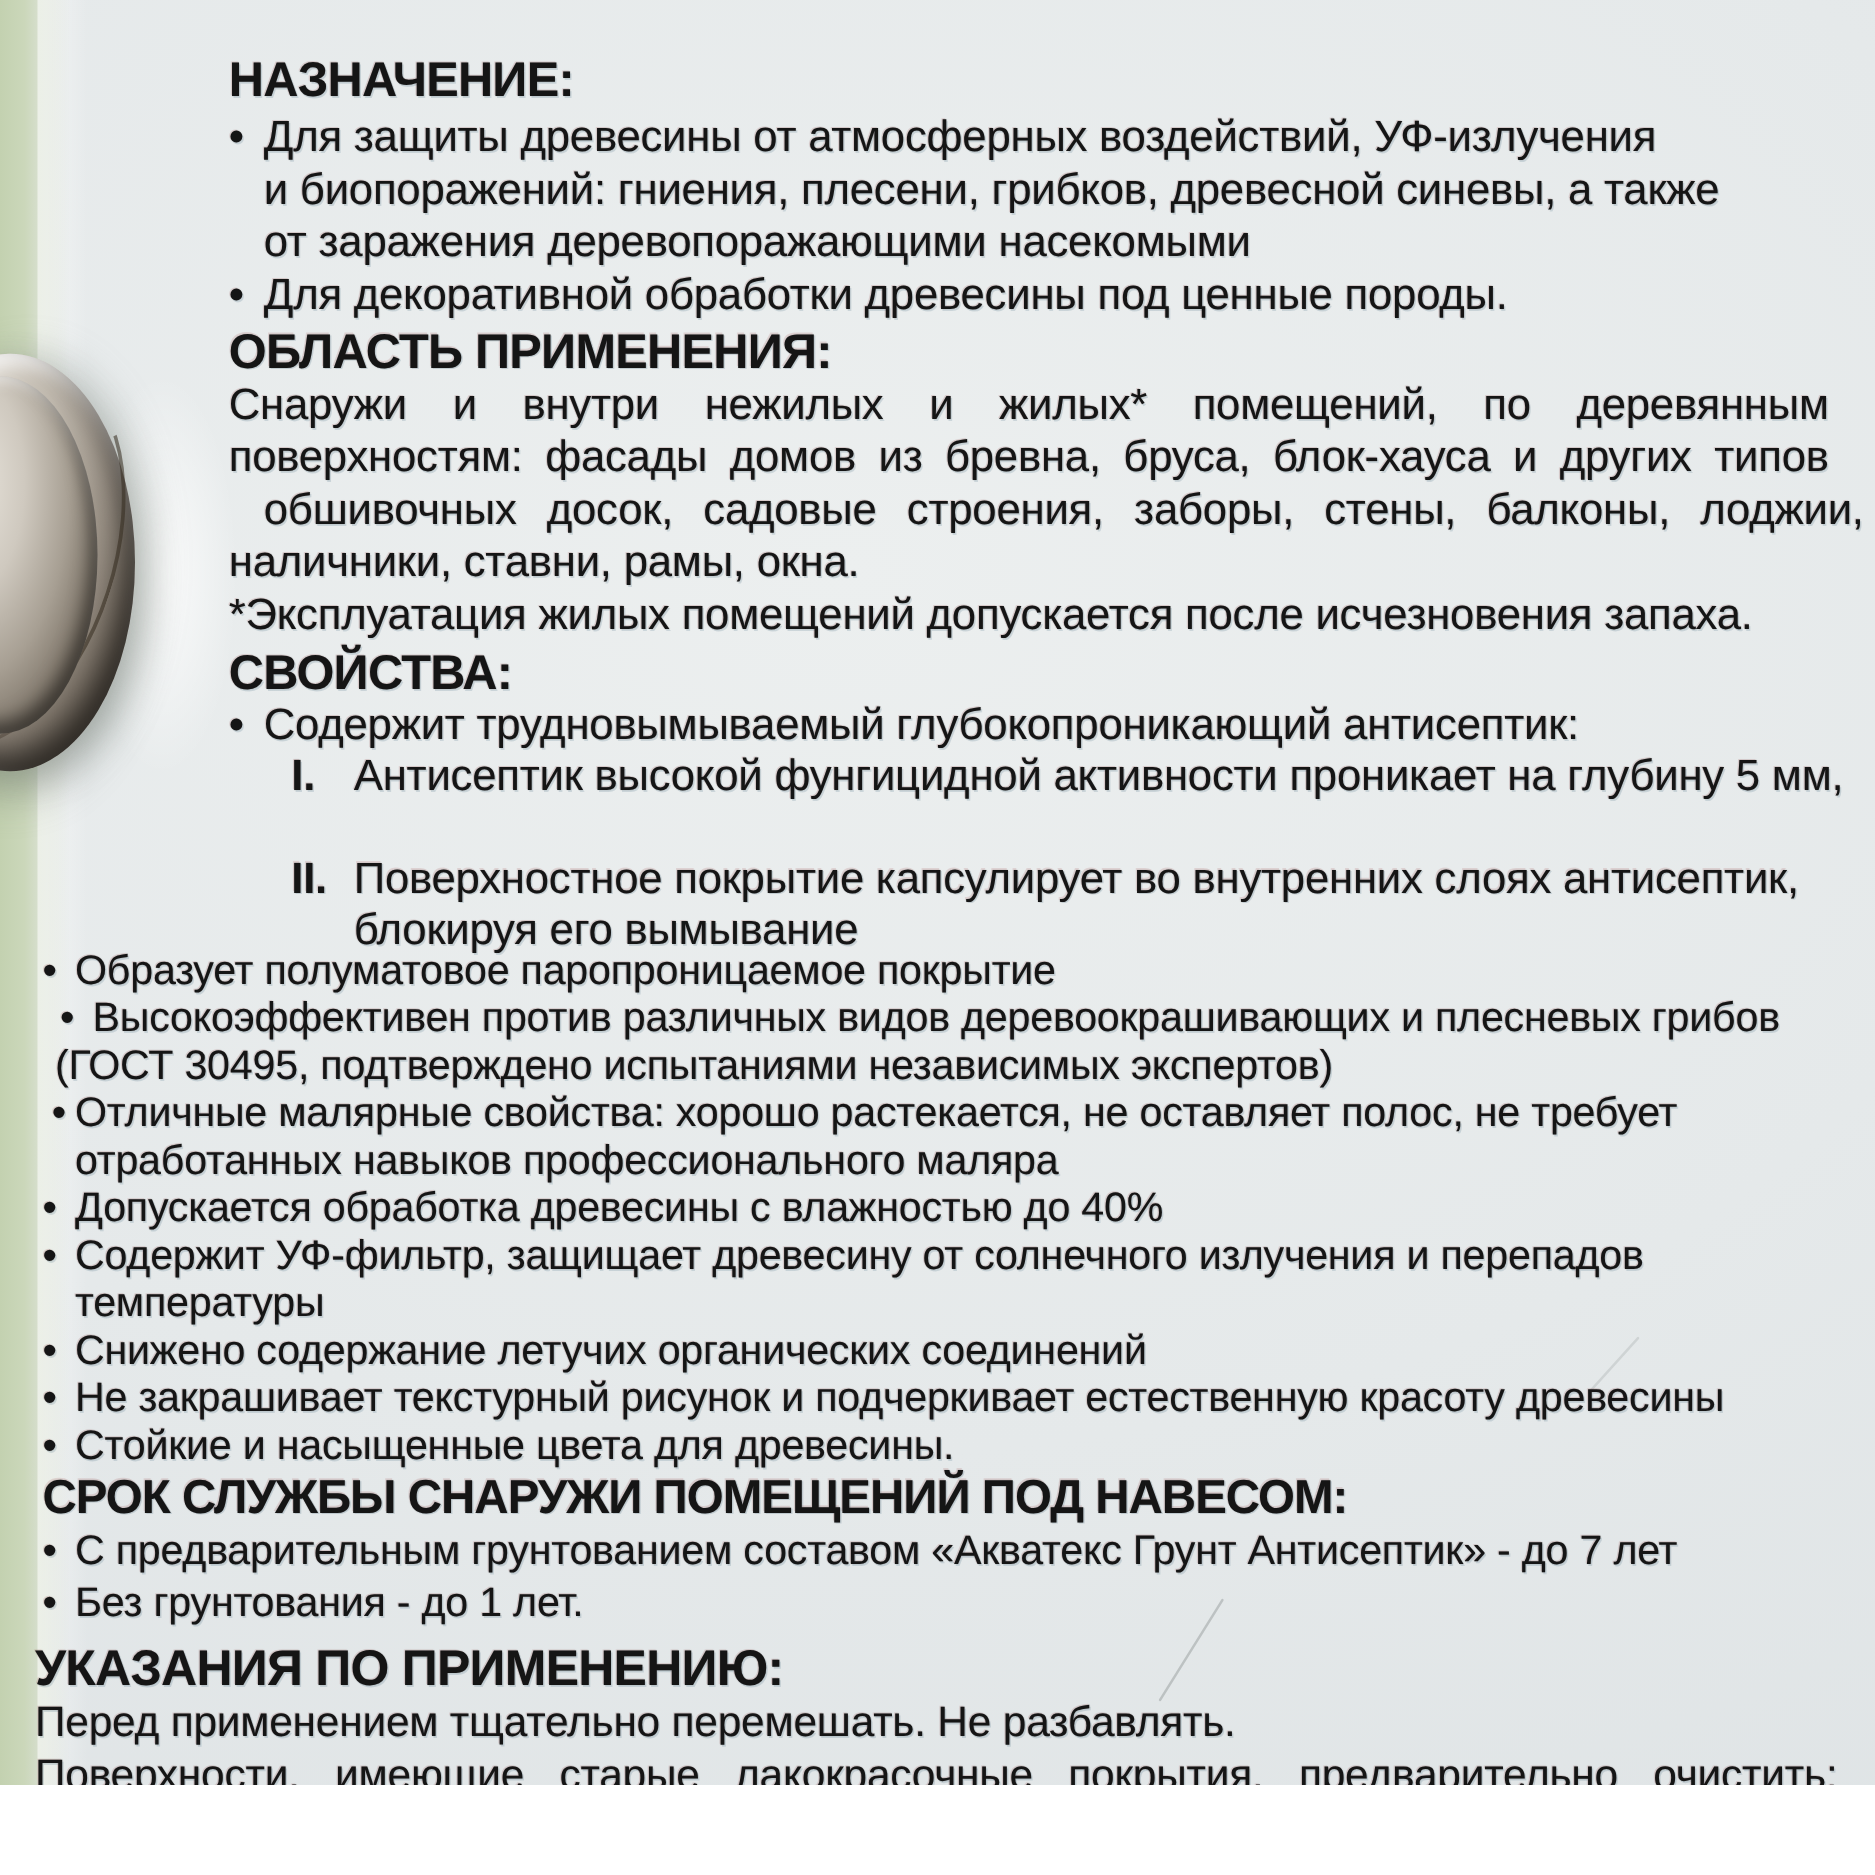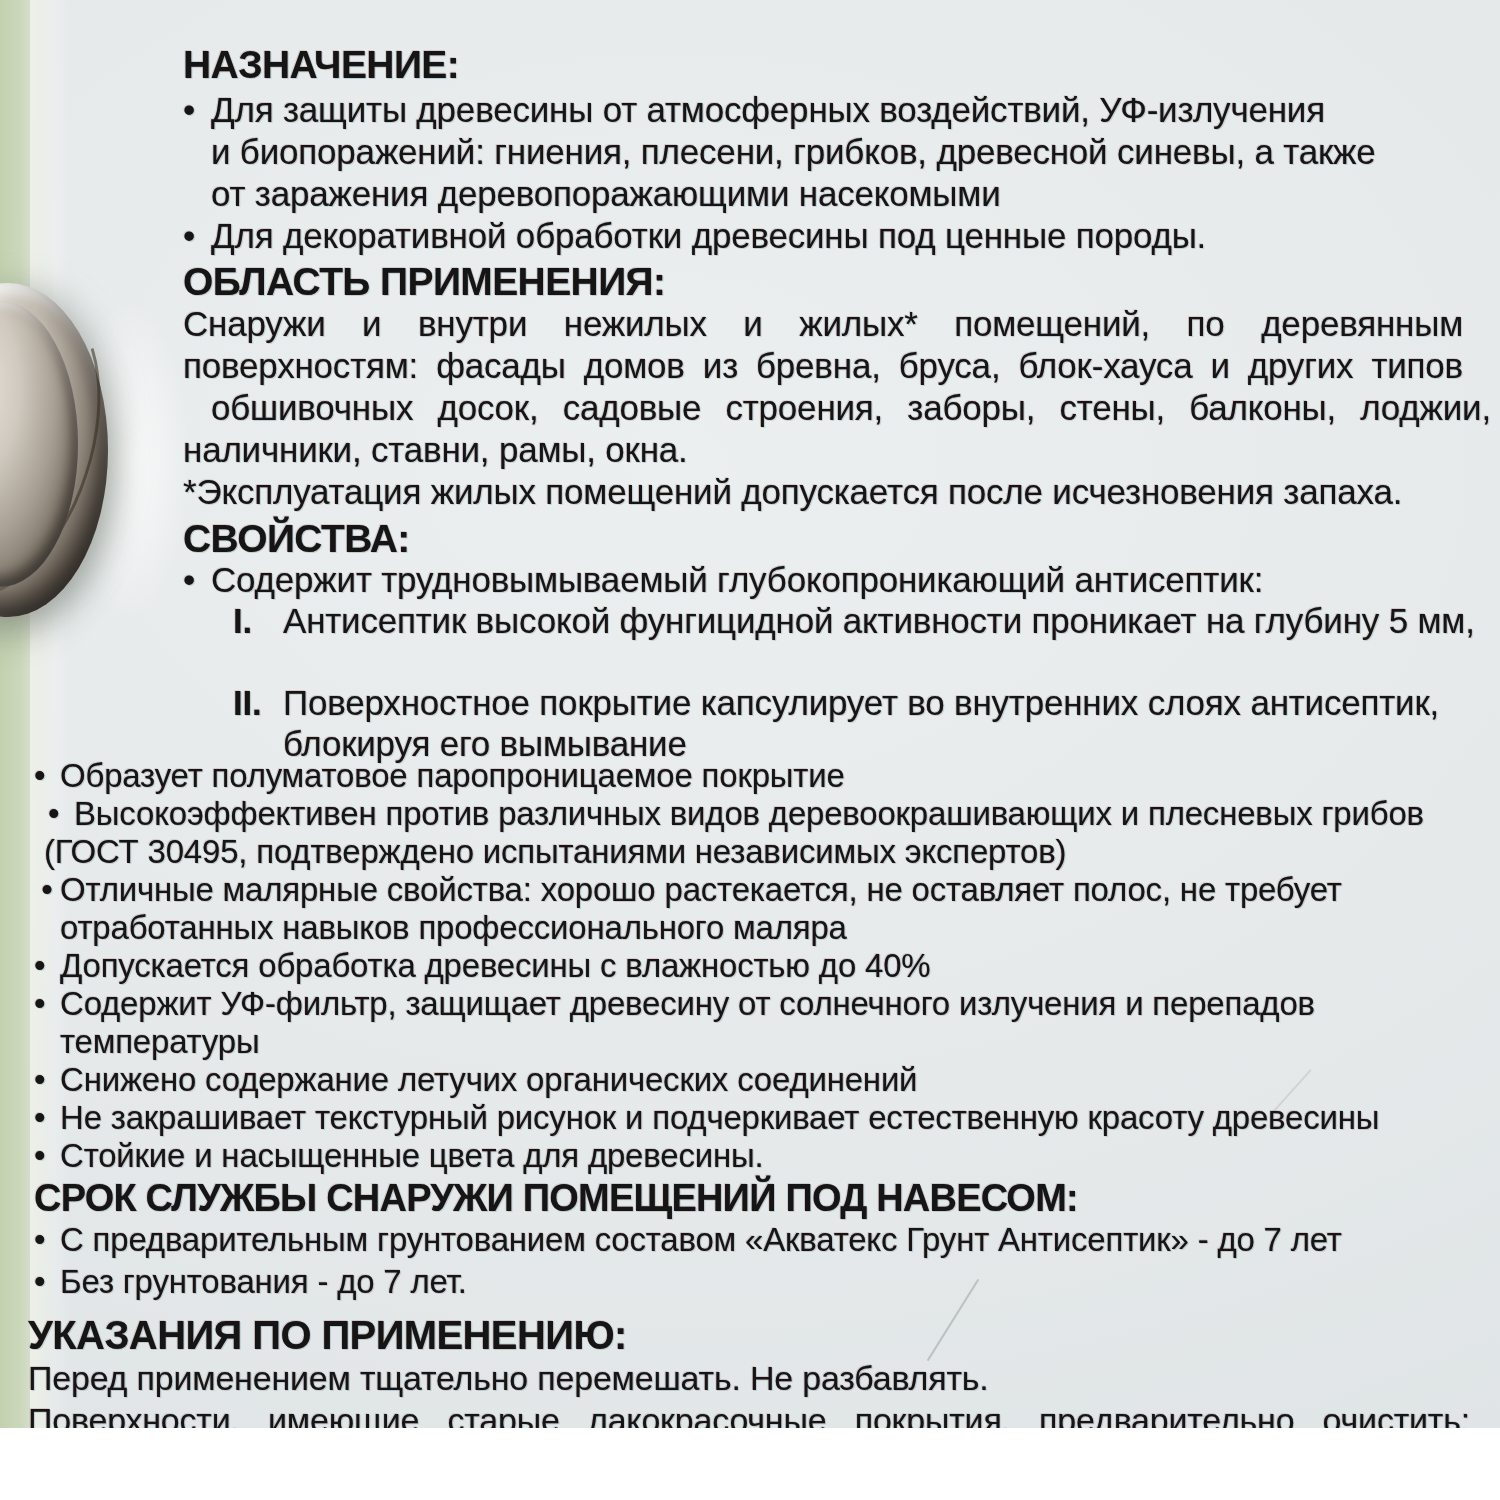--- a/index.html
+++ b/index.html
@@ -114,21 +114,21 @@
   <div class="ln mid" style="left:60px;top:909px;">отработанных навыков профессионального маляра</div>
   <div class="ln mid" style="left:34px;top:947px;"><span class="mk sm">•</span><span>Допускается обработка древесины с влажностью до 40%</span></div>
   <div class="ln mid" style="left:34px;top:985px;"><span class="mk sm">•</span><span>Содержит УФ-фильтр, защищает древесину от солнечного излучения и перепадов</span></div>
   <div class="ln mid" style="left:60px;top:1023px;">температуры</div>
   <div class="ln mid" style="left:34px;top:1061px;"><span class="mk sm">•</span><span>Снижено содержание летучих органических соединений</span></div>
   <div class="ln mid" style="left:34px;top:1099px;"><span class="mk sm">•</span><span>Не закрашивает текстурный рисунок и подчеркивает естественную красоту древесины</span></div>
   <div class="ln mid" style="left:34px;top:1137px;"><span class="mk sm">•</span><span>Стойкие и насыщенные цвета для древесины.</span></div>
 
   <div class="ln h2" style="left:34px;top:1176px;">СРОК СЛУЖБЫ СНАРУЖИ ПОМЕЩЕНИЙ ПОД НАВЕСОМ:</div>
   <div class="ln mid" style="left:34px;top:1221px;"><span class="mk sm">•</span><span>С предварительным грунтованием составом «Акватекс Грунт Антисептик» - до 7 лет</span></div>
-  <div class="ln mid" style="left:34px;top:1263px;"><span class="mk sm">•</span><span>Без грунтования - до 7 лет.</span></div>
+  <div class="ln mid" style="left:34px;top:1263px;"><span class="mk sm">•</span><span>Без грунтования - до 1 лет.</span></div>
 
   <div class="ln h3" style="left:28px;top:1312px;">УКАЗАНИЯ ПО ПРИМЕНЕНИЮ:</div>
   <div class="ln use" style="left:28px;top:1359px;">Перед применением тщательно перемешать. Не разбавлять.</div>
   <div class="ln use just" style="left:28px;top:1401px;width:1442px;">Поверхности, имеющие старые лакокрасочные покрытия, предварительно очистить:</div>
   <div class="ln use just" style="left:28px;top:1443px;width:1442px;">зашкурить, отциклевать и т.п. Наносить, периодически перемешивая, на сухие</div>
   <div class="ln use just" style="left:28px;top:1485px;width:1442px;">необработанные лакокрасочными материалами, деревянные поверхности кистью</div>
 
 </div>
 
 </body></html>

